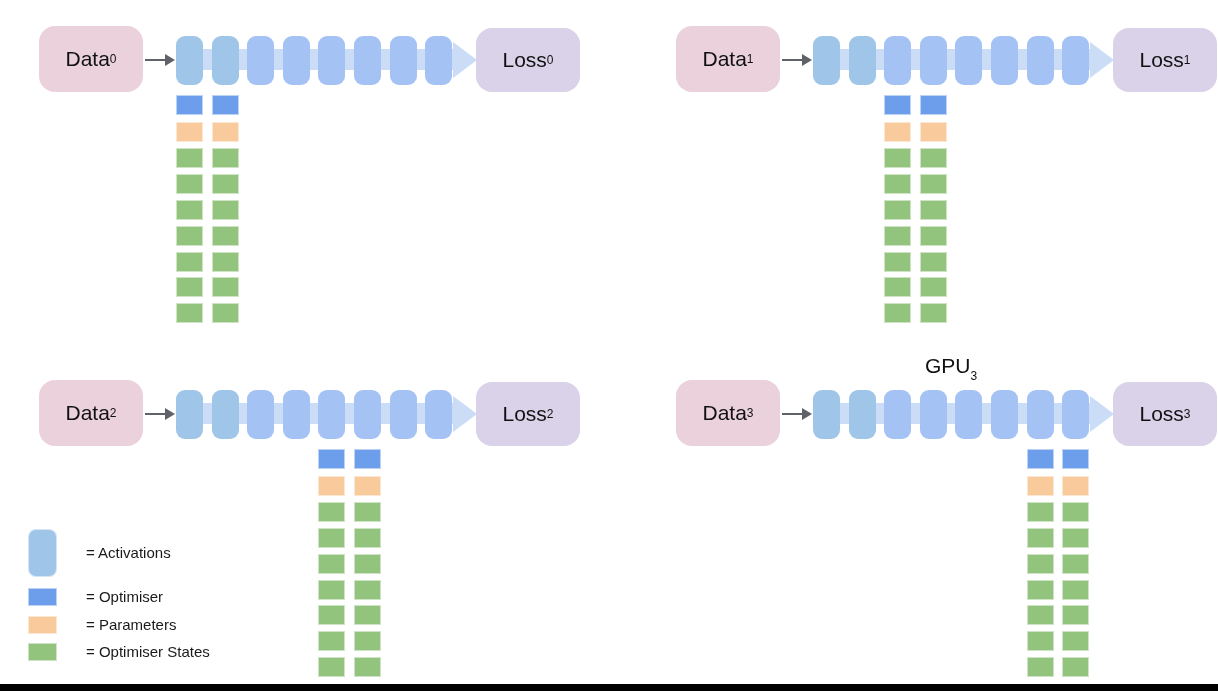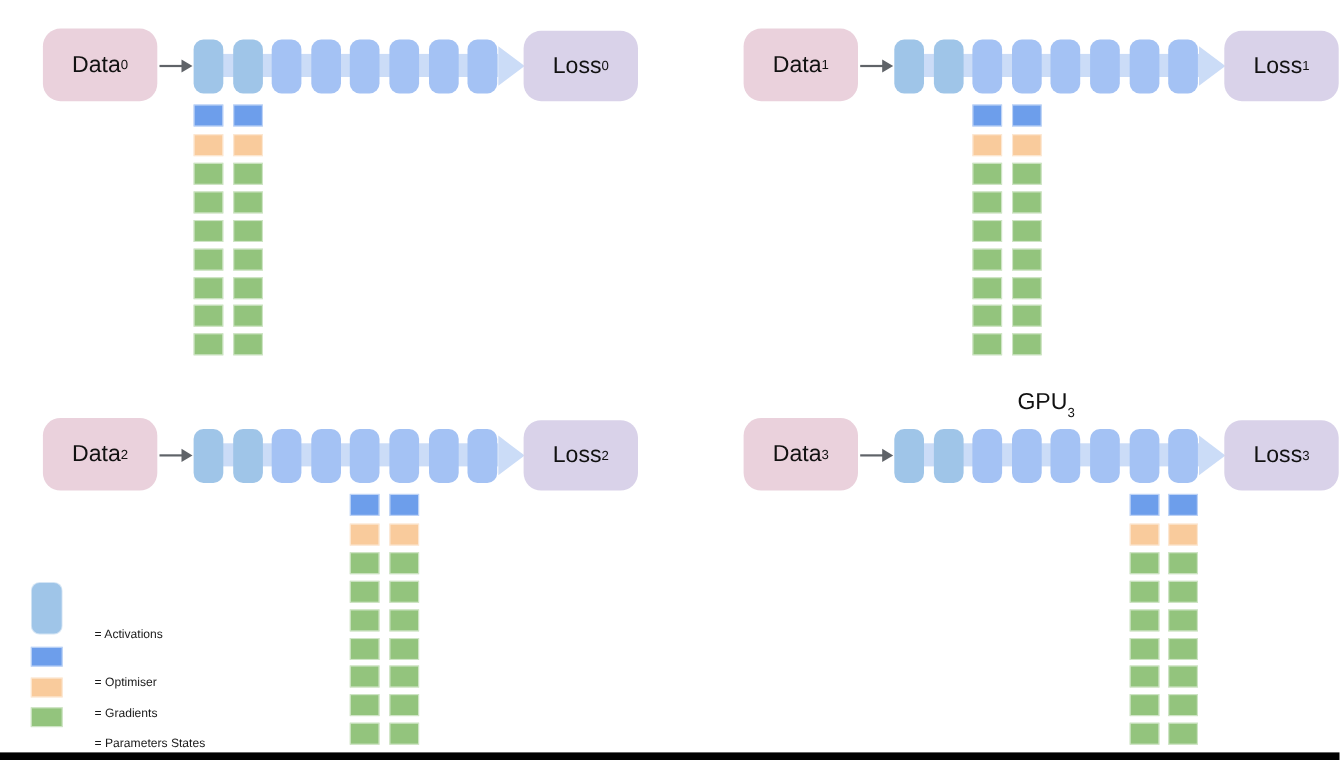--- a/index.html
+++ b/index.html
@@ -14,21 +14,21 @@
   }
   .sub{font-size:12px;vertical-align:-7px;}
   .node{
     display:flex;align-items:center;justify-content:center;
     border-radius:16px;font-size:21px;color:#111;
   }
   .block{border-radius:9px;}
   .sq{box-sizing:border-box;border:1px solid rgba(255,255,255,0.55);}
   .arrow-line{height:2px;}
   .tri-right{width:0;height:0;}
-  .legend-label{font-size:11px;height:18px;line-height:18px;white-space:nowrap;color:#1a1a1a;margin-top:24px;}
+  .legend-label{font-size:15px;height:18px;line-height:18px;white-space:nowrap;color:#1a1a1a;}
   .legend-swatch-tall{border-radius:8px;}
 </style>
 </head>
 <body>
 
 <div id="diagram">
     <div class="abs node" style="left: 39px; top: 26px; width: 104px; height: 66px; background: rgb(234, 209, 220);">
       <span>Data</span>
       <span class="sub">0</span>
     </div>
@@ -179,17 +179,17 @@
     <div class="abs sq" style="left: 1062px; top: 554px; width: 27px; height: 20px; background: rgb(147, 196, 125);"></div>
     <div class="abs sq" style="left: 1062px; top: 580px; width: 27px; height: 20px; background: rgb(147, 196, 125);"></div>
     <div class="abs sq" style="left: 1062px; top: 605px; width: 27px; height: 20px; background: rgb(147, 196, 125);"></div>
     <div class="abs sq" style="left: 1062px; top: 631px; width: 27px; height: 20px; background: rgb(147, 196, 125);"></div>
     <div class="abs sq" style="left: 1062px; top: 657px; width: 27px; height: 20px; background: rgb(147, 196, 125);"></div>
     <div class="abs legend-swatch-tall sq" style="left: 28px; top: 529px; width: 29px; height: 48px; background: rgb(159, 197, 232);"></div>
     <div class="abs legend-label" style="left: 86px; top: 544px;">= Activations</div>
     <div class="abs sq" style="left: 28px; top: 588px; width: 29px; height: 18px; background: rgb(109, 158, 235);"></div>
     <div class="abs legend-label" style="left: 86px; top: 588px;">= Optimiser</div>
     <div class="abs sq" style="left: 28px; top: 616px; width: 29px; height: 18px; background: rgb(249, 203, 156);"></div>
-    <div class="abs legend-label" style="left: 86px; top: 616px;">= Gradients</div>
+    <div class="abs legend-label" style="left: 86px; top: 616px;">= Parameters</div>
     <div class="abs sq" style="left: 28px; top: 643px; width: 29px; height: 18px; background: rgb(147, 196, 125);"></div>
-    <div class="abs legend-label" style="left: 86px; top: 643px;">= Parameters States</div>
+    <div class="abs legend-label" style="left: 86px; top: 643px;">= Optimiser States</div>
     <div class="abs" style="left: 0px; top: 684px; width: 1218px; height: 7px; background: rgb(0, 0, 0);"></div>
   </div>
 
 </body></html>

